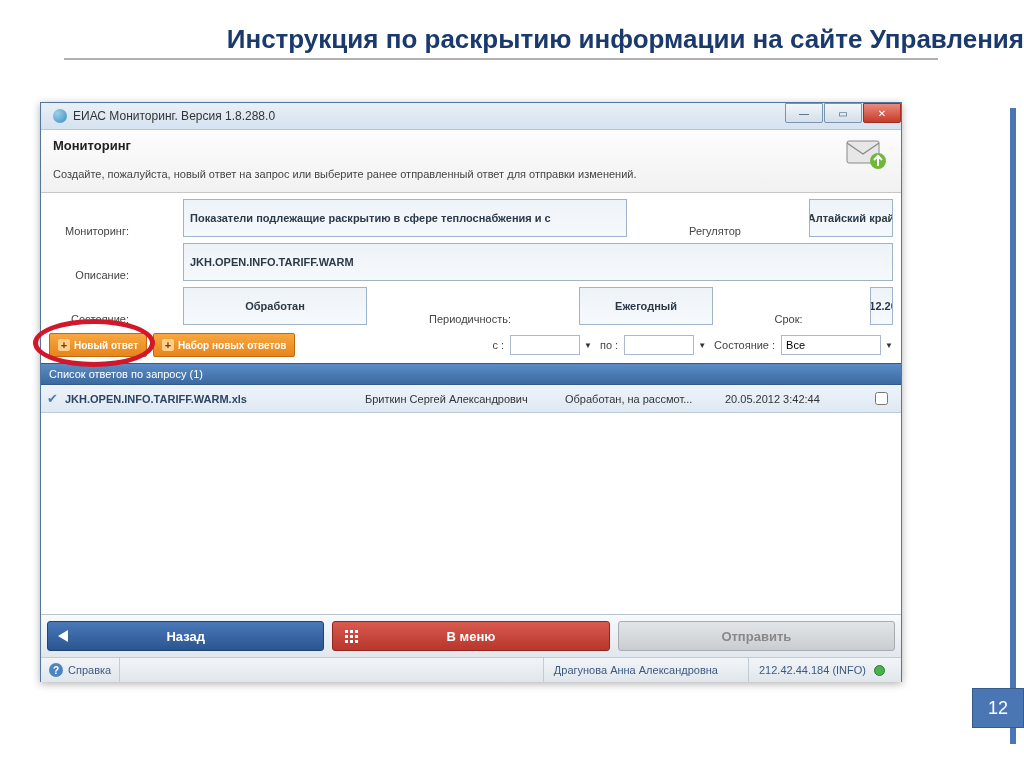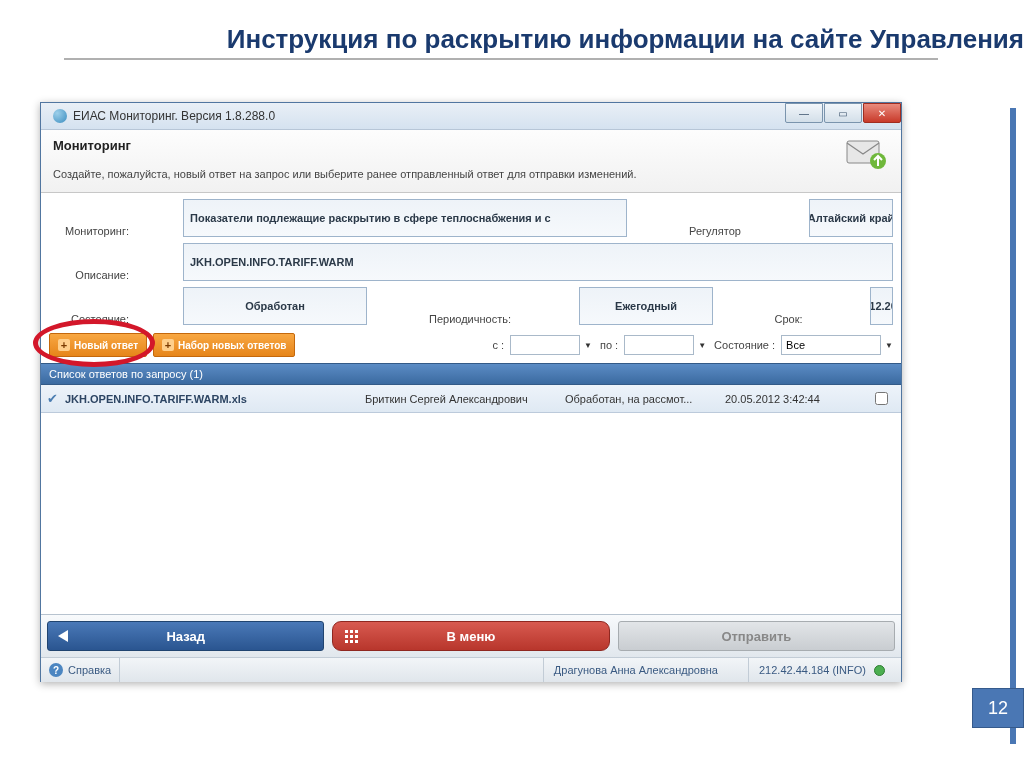--- a/index.html
+++ b/index.html
@@ -275,21 +275,20 @@
   }
   .nav-btn.blue {
     background: linear-gradient(#4a79b8, #2a5590);
     border-color: #204470;
     color: #fff;
   }
   .nav-btn.red {
     background: linear-gradient(#d85a50, #b8362c);
     border-color: #8f2720;
     color: #fff;
-    border-radius: 9px;
   }
   .nav-btn.grey {
     background: linear-gradient(#e2e5e8, #c9cdd1);
     border-color: #a7acb0;
     color: #888;
   }
   .nav-btn .arrow-left {
     position: absolute;
     left: 10px;
     width: 0;

